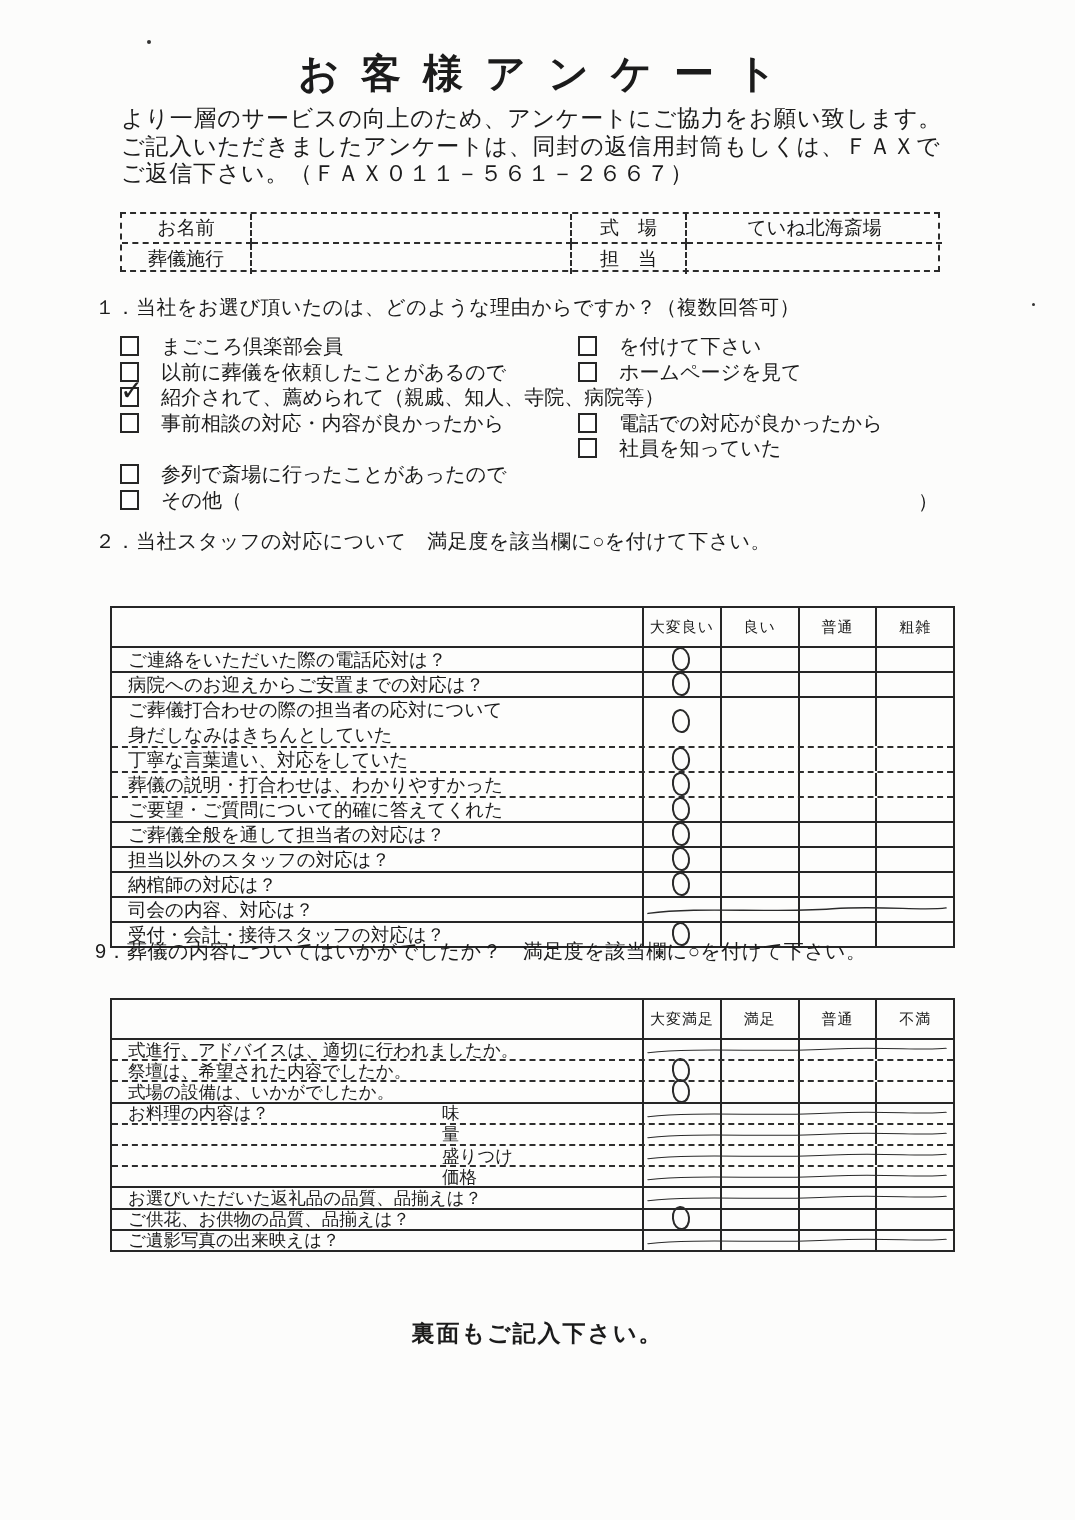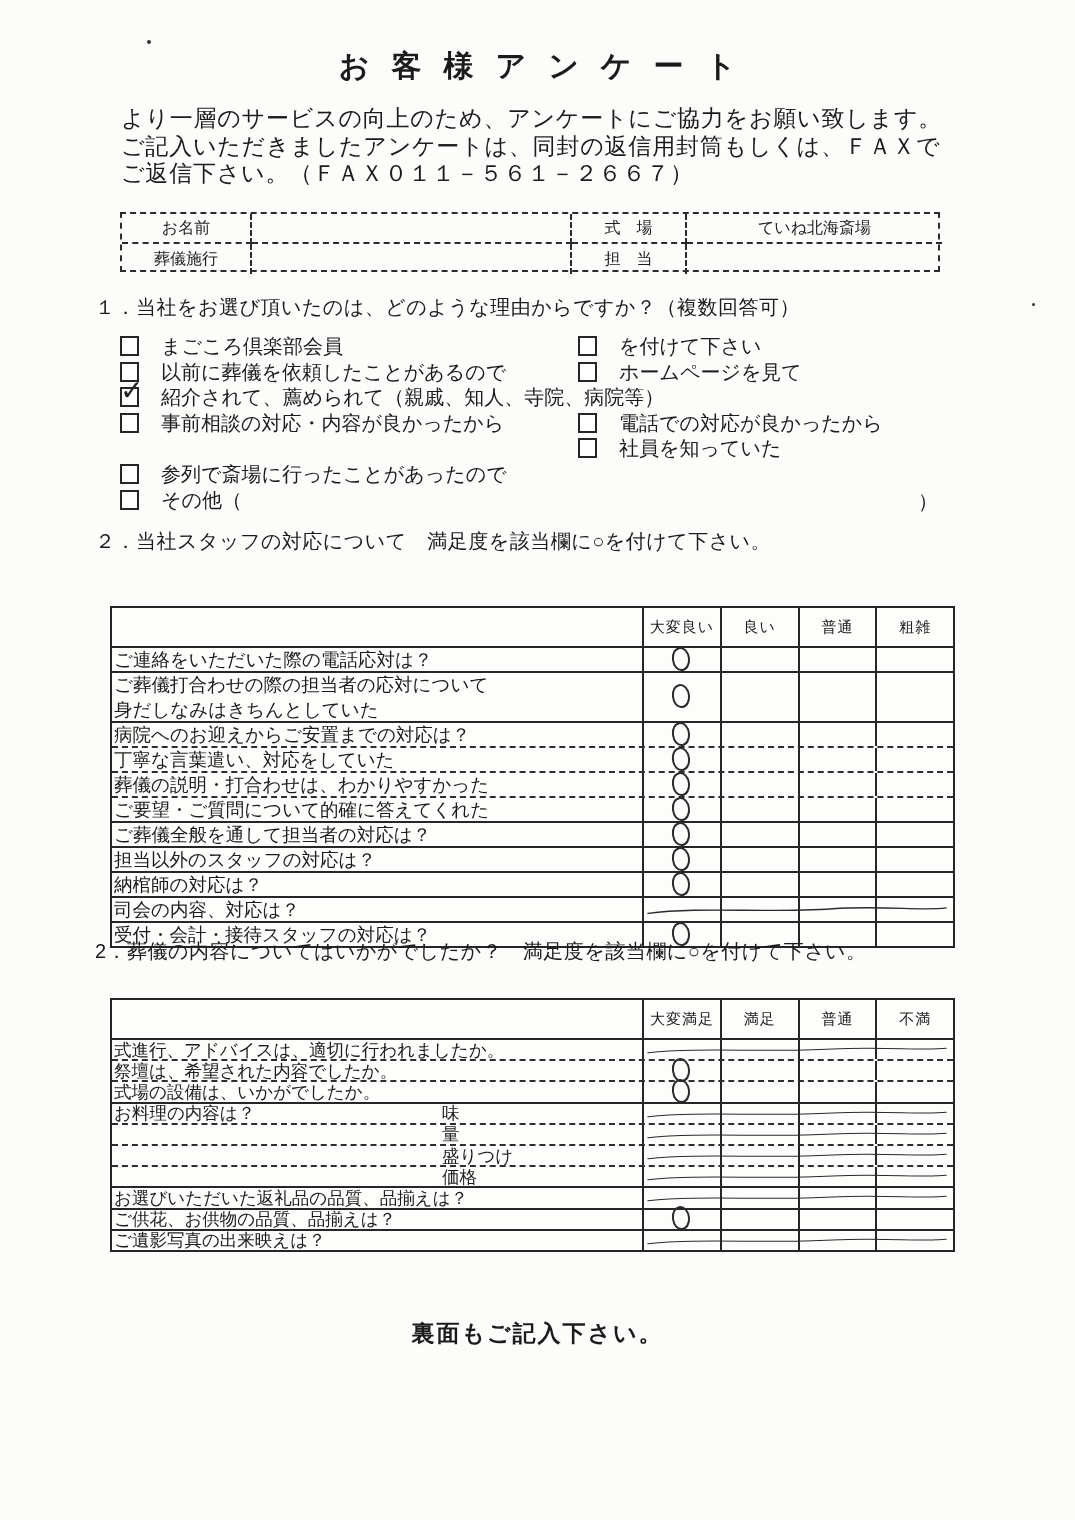--- a/index.html
+++ b/index.html
@@ -2,31 +2,31 @@
 <html><head>
 <meta charset="utf-8">
 <style>
   html,body{margin:0;padding:0;background:#d9d9d9;}
   .page{position:relative;width:1075px;height:1520px;background:#fcfcfb;
         font-family:"Liberation Sans","DejaVu Sans",sans-serif;color:#1b1b1b;
         overflow:hidden;margin:0 auto;}
   .speck{position:absolute;background:#333;border-radius:50%;}
 
   .title{position:absolute;top:46px;left:0;width:100%;text-align:center;
-         font-size:30px;font-weight:700;letter-spacing:22px;text-indent:22px;white-space:nowrap;}
+         font-size:40px;font-weight:700;letter-spacing:22px;text-indent:22px;white-space:nowrap;}
 
   .intro{position:absolute;left:121px;top:105px;font-size:23px;line-height:27.5px;
          letter-spacing:0.8px;font-weight:500;white-space:nowrap;}
 
   
   .info{position:absolute;left:120px;top:212px;width:820px;height:60px;
         display:grid;grid-template-columns:130px 320px 115px 255px;grid-template-rows:30px 30px;
         border:2.5px dashed #2b2b2b;box-sizing:border-box;}
   .info .cell{box-sizing:border-box;border-right:2px dashed #2b2b2b;border-bottom:2px dashed #2b2b2b;
-        display:flex;align-items:center;justify-content:center;font-size:16px;font-weight:500;
+        display:flex;align-items:center;justify-content:center;font-size:19px;font-weight:500;
         white-space:nowrap;overflow:hidden;text-align:right;}
   .info .cell.lastcol{border-right:none;}
   .info .cell.lastrow{border-bottom:none;}
 
   
   .q1{position:absolute;left:95px;top:294px;width:910px;}
   .q-heading{font-size:20px;font-weight:500;letter-spacing:0.5px;white-space:nowrap;}
   .q1 .opts{margin-top:11px;position:relative;}
   .q1 .row{position:relative;height:25.6px;}
   .opt{position:absolute;top:1px;display:flex;align-items:flex-start;}
@@ -44,21 +44,21 @@
 
   
   .tbl{position:absolute;left:110px;width:845px;border:2.5px solid #262626;box-sizing:border-box;background:#fdfdfc;}
   .tbl2{top:606px;} .tbl3{top:998px;}
   .thead{display:flex;height:38px;box-sizing:border-box;}
   .thead .tlabel{width:530px;flex:none;}
   .thead .hc{flex:1;border-left:2px solid #262626;display:flex;align-items:center;
       justify-content:center;font-size:15px;font-weight:500;box-sizing:border-box;letter-spacing:1px;}
   .trow{display:flex;border-top:2px solid #262626;box-sizing:border-box;}
   .trow.dd{border-top:2px dashed #2e2e2e;}
-  .trow .tlabel{width:530px;flex:none;padding-left:2px;box-sizing:border-box;display:flex;
+  .trow .tlabel{width:530px;flex:none;padding-left:16px;box-sizing:border-box;display:flex;
       flex-direction:column;justify-content:center;white-space:nowrap;position:relative;}
   .tbl2 .tlabel{font-size:18.5px;}
   .tbl3 .tlabel{font-size:17.5px;}
   .trow .answers{flex:1;display:flex;position:relative;}
   .answers .ac{flex:1;border-left:2px solid #262626;box-sizing:border-box;}
   .h25{height:25px;} .h50{height:50px;} .h21{height:21.2px;}
   .sub{position:absolute;left:330px;top:50%;transform:translateY(-50%);}
 
   .hand-circle{position:absolute;top:50%;width:18px;height:24px;border:2px solid #2a2a2a;
       border-radius:48% 52% 50% 50%;transform:translateY(-54%) rotate(-6deg);box-sizing:border-box;}
@@ -170,45 +170,45 @@
           <span>ご連絡をいただいた際の電話応対は？</span>
         </div>
       <div class="answers">
           <i class="ac"></i>
           <i class="ac"></i>
           <i class="ac"></i>
           <i class="ac"></i>
           <span class="hand-circle" style="left: 30px;"></span>
         </div>
     </div>
+    <div class="trow h25">
+      <div class="tlabel">
+          <span>病院へのお迎えからご安置までの対応は？</span>
+        </div>
+      <div class="answers">
+          <i class="ac"></i>
+          <i class="ac"></i>
+          <i class="ac"></i>
+          <i class="ac"></i>
+          <span class="hand-circle" style="left: 30px;"></span>
+        </div>
+    </div>
     <div class="trow h50">
       <div class="tlabel">
           <span>ご葬儀打合わせの際の担当者の応対について</span>
           <span>身だしなみはきちんとしていた</span>
         </div>
       <div class="answers">
           <i class="ac"></i>
           <i class="ac"></i>
           <i class="ac"></i>
           <i class="ac"></i>
           <span class="hand-circle" style="left: 30px;"></span>
         </div>
     </div>
-    <div class="trow h25">
-      <div class="tlabel">
-          <span>病院へのお迎えからご安置までの対応は？</span>
-        </div>
-      <div class="answers">
-          <i class="ac"></i>
-          <i class="ac"></i>
-          <i class="ac"></i>
-          <i class="ac"></i>
-          <span class="hand-circle" style="left: 30px;"></span>
-        </div>
-    </div>
     <div class="trow h25 dd">
       <div class="tlabel">
           <span>丁寧な言葉遣い、対応をしていた</span>
         </div>
       <div class="answers">
           <i class="ac"></i>
           <i class="ac"></i>
           <i class="ac"></i>
           <i class="ac"></i>
           <span class="hand-circle" style="left: 30px;"></span>
@@ -297,21 +297,21 @@
       <div class="answers">
           <i class="ac"></i>
           <i class="ac"></i>
           <i class="ac"></i>
           <i class="ac"></i>
           <span class="hand-circle" style="left: 30px;"></span>
         </div>
     </div>
   </div>
 
-  <div class="q-heading q3h">2．葬儀の内容についてはいかがでしたか？　満足度を該当欄に○を付けて下さい。</div>
+  <div class="q-heading q3h">9．葬儀の内容についてはいかがでしたか？　満足度を該当欄に○を付けて下さい。</div>
 
   <div class="tbl tbl3">
     <div class="thead">
       <div class="tlabel"></div>
       <div class="hc">大変満足</div>
       <div class="hc">満足</div>
       <div class="hc">普通</div>
       <div class="hc">不満</div>
     </div>
     <div class="trow h21">

